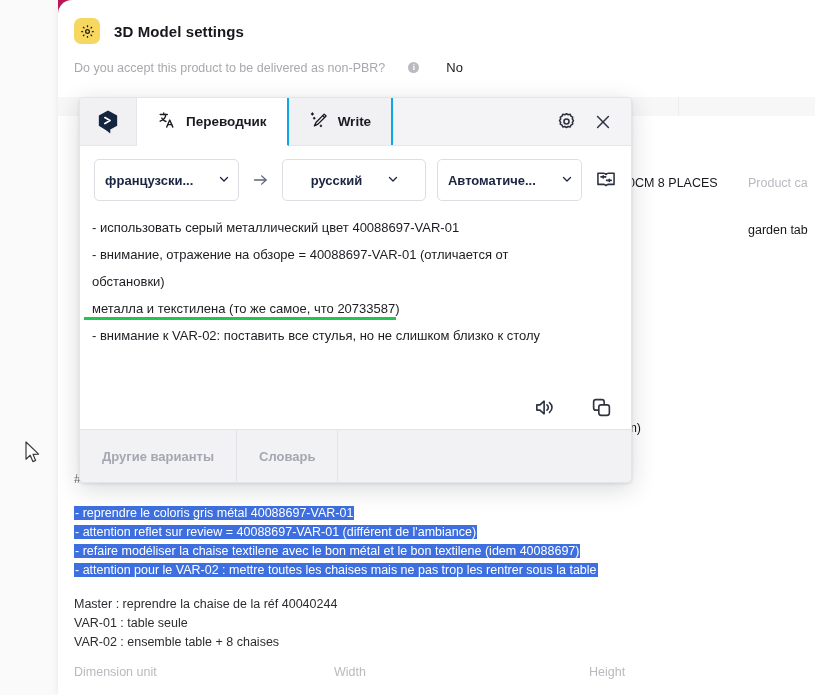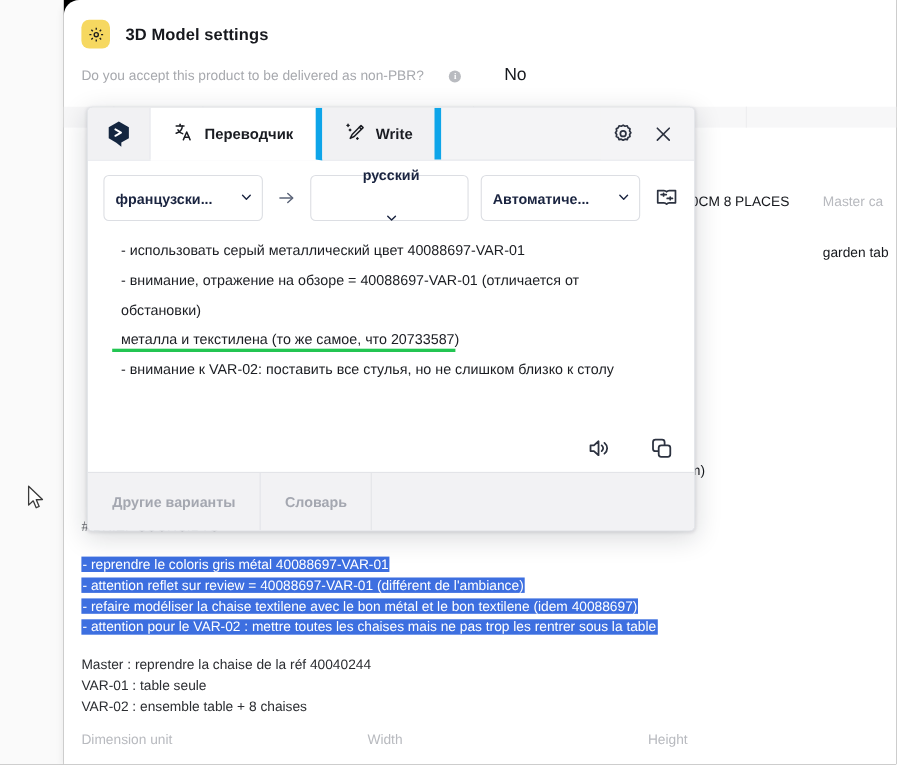--- a/index.html
+++ b/index.html
@@ -2,21 +2,21 @@
 <html><head>
 <meta charset="utf-8">
 <style>
   html, body {
     margin: 0; padding: 0;
     width: 815px; height: 695px;
     background: #ffffff;
     font-family: "Liberation Sans", sans-serif;
     overflow: hidden;
   }
-  #root { position: relative; width: 815px; height: 695px; background: #000000; }
+  #root { position: relative; width: 815px; height: 695px; background: #be185d; }
 
   
   .page-card {
     position: absolute;
     left: 58px; top: 0px;
     width: 757px; height: 695px;
     background: #ffffff;
     border-top-left-radius: 14px;
     box-shadow: -2px 0 6px rgba(0,0,0,0.05);
   }
@@ -42,21 +42,21 @@
     display: flex; align-items: center; gap: 23px;
     font-size: 12.5px;
   }
   .pbr-q { color: #a7a9ae; }
   .info-dot {
     width: 11px; height: 11px; border-radius: 50%;
     background: #b9bbc0; color: #fff; font-size: 8px; font-weight: bold;
     display: inline-flex; align-items: center; justify-content: center;
     font-family: "Liberation Serif", serif;
   }
-  .pbr-a { color: #16181d; font-size: 16px; margin-left: 16px; }
+  .pbr-a { color: #16181d; font-size: 13px; margin-left: 4px; }
 
   
   .table-head-band {
     position: absolute; left: 0px; top: 97px; width: 757px; height: 19px;
     background: #f7f7f8;
   }
   .tbl-div { position: absolute; top: 97px; width: 1px; height: 19px; background: #ededef; }
 
   .bg-text {
     position: absolute; font-size: 12.5px; color: #16181d; white-space: nowrap;
@@ -108,21 +108,21 @@
     flex: 0 0 auto;
   }
   .pp-logo {
     width: 56px; display: flex; align-items: center; justify-content: center;
     background: #f1f1f3; border-right: 1px solid #e5e7eb;
   }
   .pp-tab {
     display: flex; align-items: center; gap: 10px;
     padding: 0 20px;
     font-size: 13.5px; font-weight: bold; color: #1a1c22;
-    border-right: 6px solid #0ea5e9;
+    border-right: 2px solid #0ea5e9;
     background: #f1f1f3;
     cursor: pointer;
   }
   .pp-tab.active { background: #ffffff; border-bottom: 1px solid #ffffff; margin-bottom: -1px; }
   .pp-tools {
     margin-left: auto; display: flex; align-items: center; gap: 16px;
     padding: 0 18px 0 10px; background: #f4f4f6;
   }
   .pp-tools .ic { cursor: pointer; display: flex; }
 
@@ -133,28 +133,28 @@
   }
   .lang-select {
     height: 40px; min-width: 0;
     border: 1px solid #dcdee3; border-radius: 5px; background: #fff;
     display: flex; align-items: center; justify-content: center;
     gap: 24px; padding: 0 10px 0 13px;
     font-size: 13px; font-weight: bold; color: #1a2440;
     cursor: pointer; white-space: nowrap;
   }
   .lang-select.src { width: 122px; }
-  .lang-select.tgt { width: 120px; flex-direction: column; }
+  .lang-select.tgt { width: 120px; }
   .lang-select.style { width: 122px; }
   .arrow-ic { color: #4b5565; display: flex; }
   .glossary-ic { margin-left: 2px; cursor: pointer; display: flex; }
 
   .pp-body {
     flex: 1 1 auto; position: relative;
-    padding: 2px 18px 0 30px;
+    padding: 2px 18px 0 12px;
     overflow: hidden;
   }
   .tr-line {
     font-size: 13px; color: #1b1d22; line-height: 27px; position: relative;
   }
   .tr-underline::after {
     content: ""; position: absolute; left: 0; right: 0; bottom: 2px;
     height: 3px; background: #23c552;
   }
   .tr-underline.u-indent::after { left: 8px; right: 8px; }
@@ -206,21 +206,21 @@
       <span class="pbr-a">No</span>
     </div>
 
     <div class="table-head-band"></div>
     <div class="tbl-div" style="left:45px"></div>
     <div class="tbl-div" style="left:126px"></div>
     <div class="tbl-div" style="left:372px"></div>
     <div class="tbl-div" style="left:620px"></div>
 
     <div class="bg-text" style="left:570px; top:176px;">0CM 8 PLACES</div>
-    <div class="bg-text muted" style="left:690px; top:176px;">Master ca</div>
+    <div class="bg-text muted" style="left:690px; top:176px;">Product ca</div>
     <div class="bg-text" style="left:690px; top:223px;">garden tab</div>
     <div class="bg-text" style="left:558px; top:421px;">mm)</div>
 
     <div class="doc-block">
       <div class="doc-line faint"># BRIEF SOURCIDYS</div>
       <div class="doc-spacer"></div>
       <div class="doc-line"><span class="hl">- reprendre le coloris gris métal 40088697-VAR-01</span></div>
       <div class="doc-line"><span class="hl">- attention reflet sur review = 40088697-VAR-01 (différent de l'ambiance)</span></div>
       <div class="doc-line"><span class="hl">- refaire modéliser la chaise textilene avec le bon métal et le bon textilene (idem 40088697)</span></div>
       <div class="doc-line"><span class="hl">- attention pour le VAR-02 : mettre toutes les chaises mais ne pas trop les rentrer sous la table</span></div>

